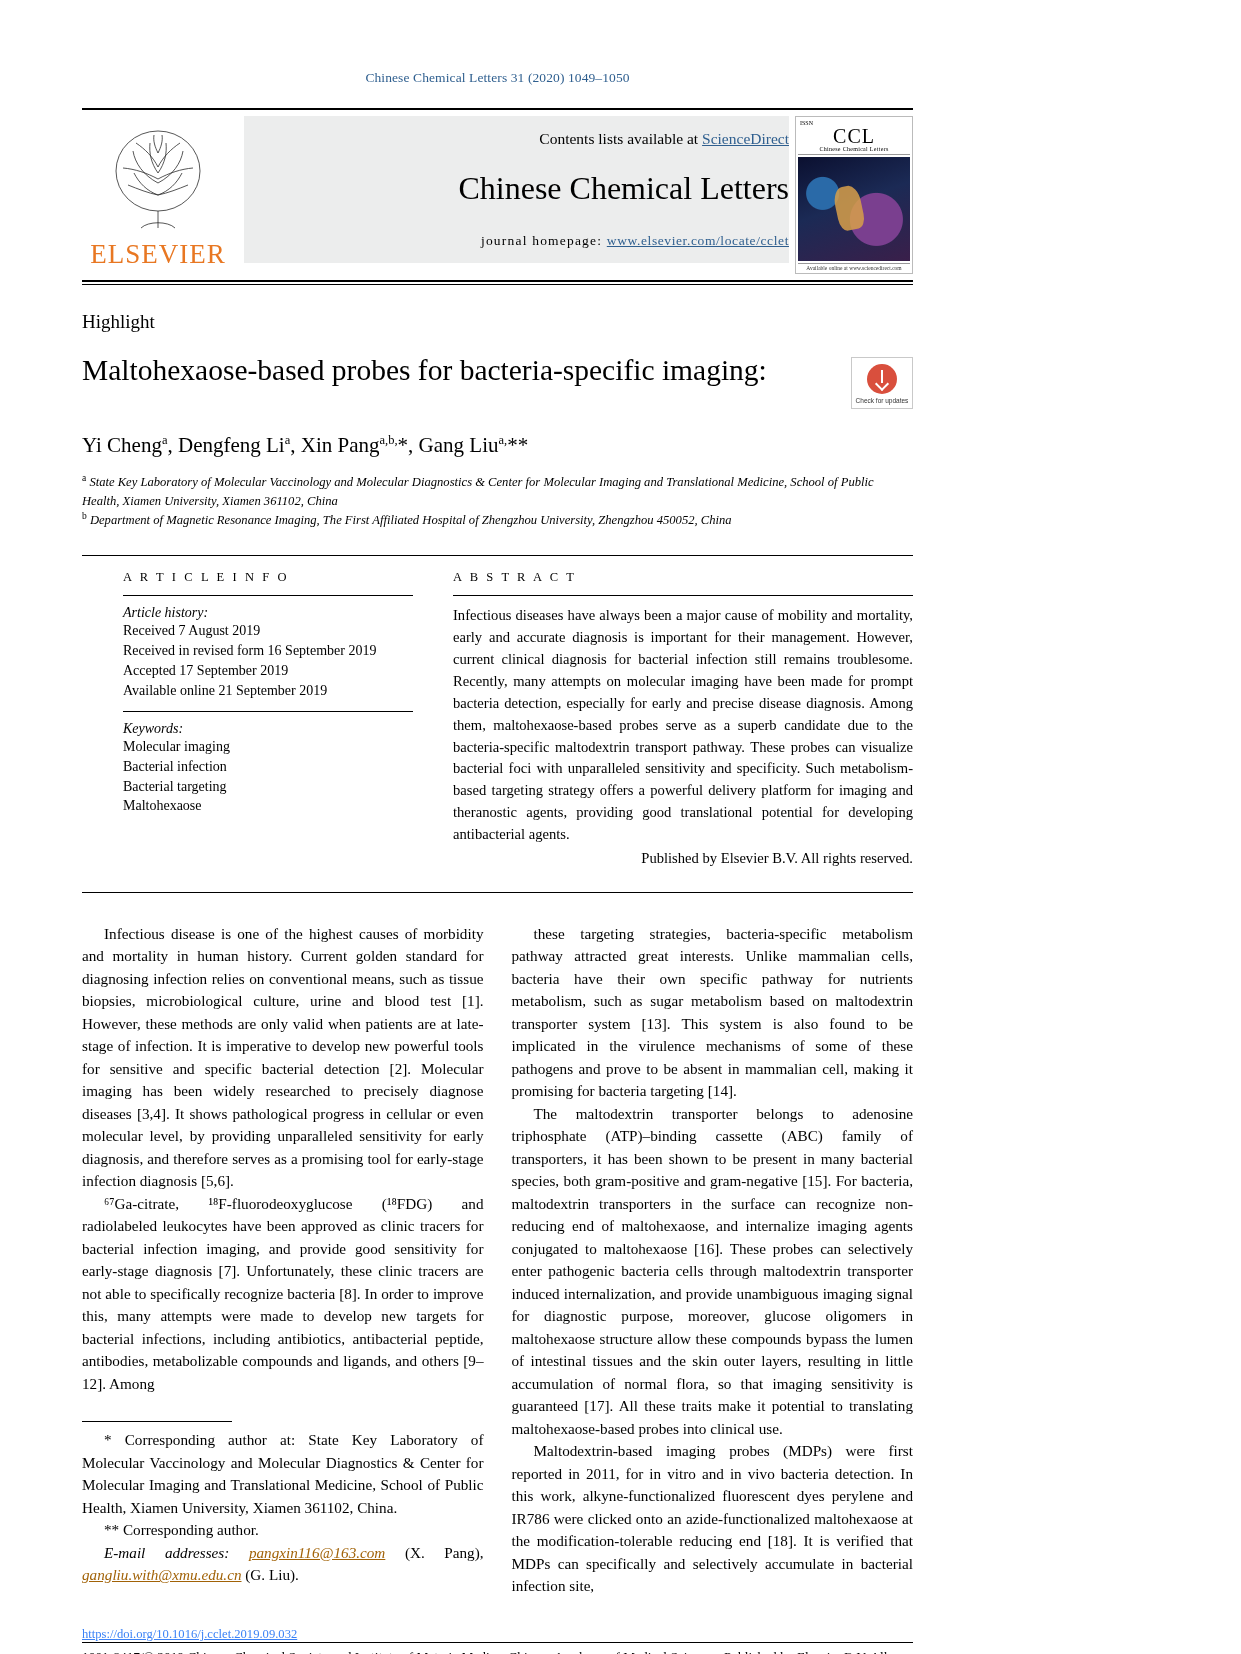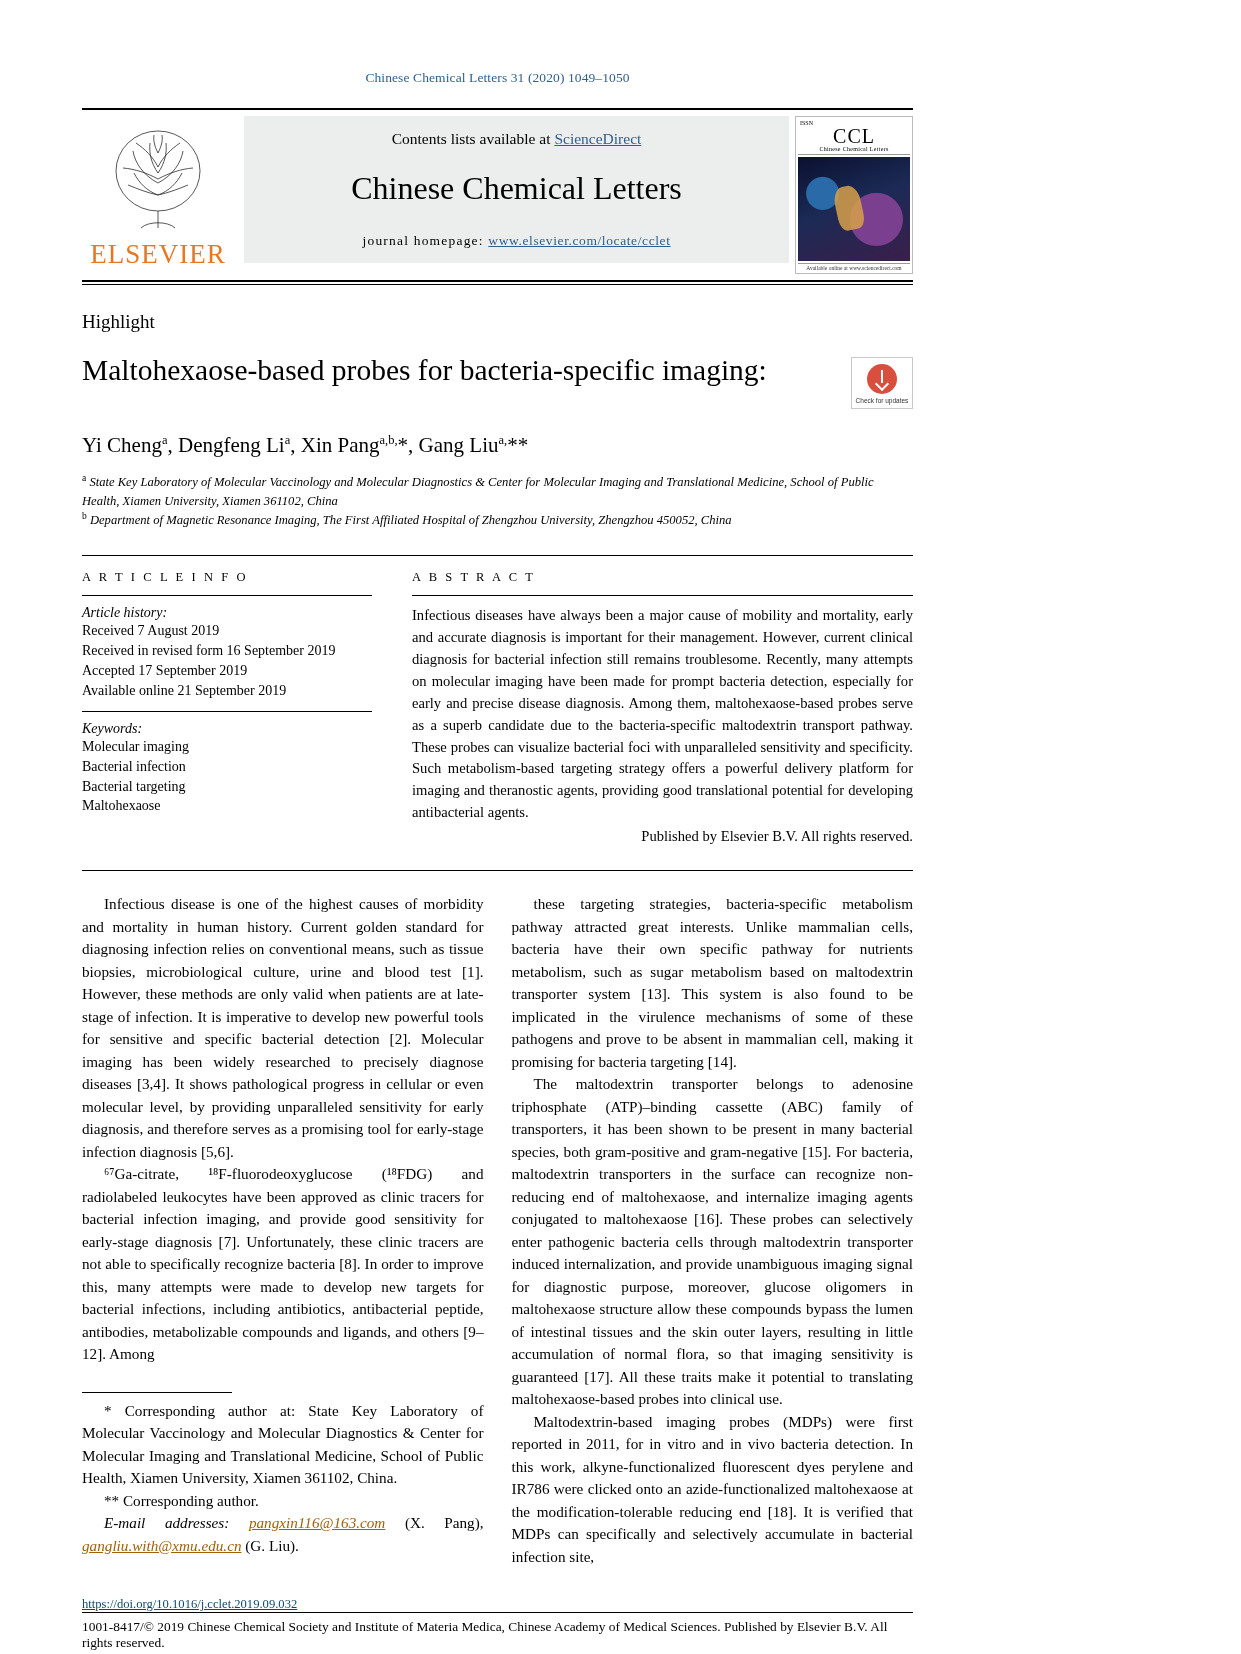--- a/index.html
+++ b/index.html
@@ -60,21 +60,21 @@
     font-size: 27px;
     letter-spacing: 1px;
     color: #E87722;
     font-weight: normal;
     margin-top: 4px;
   }
   .journal-center {
     flex: 1 1 auto;
     background: #eceded;
     margin: 0 6px 11px 10px;
-    text-align: center;
+    text-align: right;
     padding: 14px 0 14px 0;
     display: flex;
     flex-direction: column;
     justify-content: space-between;
   }
   .contents-line {
     font-size: 15.5px;
   }
   .contents-line .sd {
     color: #2f5f8f;
@@ -237,20 +237,21 @@
   .affils sup { font-style: normal; font-size: 9.5px; }
 
   
   .info-rule-top {
     border-top: 1.6px solid #000;
     margin-top: 26px;
   }
   .info-abstract {
     display: flex;
     margin-top: 14px;
+    margin-left: 41px;
   }
   .col-info {
     width: 330px;
     flex: 0 0 330px;
     padding-right: 40px;
     box-sizing: border-box;
   }
   .col-abstract {
     flex: 1 1 auto;
   }
@@ -292,21 +293,21 @@
   }
   .abstract-copy .c1 { display: block; text-align: justify; text-align-last: right;}
   .rule-after-abstract {
     border-top: 1.6px solid #000;
     margin-top: 22px;
   }
 
   
   .body-cols {
     display: flex;
-    margin-top: 22px;
+    margin-top: 30px;
     gap: 28px;
   }
   .bcol {
     flex: 1 1 0;
     width: 0;
   }
   .bcol p {
     margin: 0;
     font-size: 15.2px;
     line-height: 1.48;
@@ -331,21 +332,21 @@
     margin: 0 0 2px 0;
   }
   .fn-indent { text-indent: 14px; }
 
   
   .page-footer {
     margin-top: 26px;
   }
   .doi {
     font-size: 12.6px;
-    color: #0c4a6e;
+    color: #3b82f6;
     margin-bottom: 5px;
   }
   .footer-rule {
     border-top: 1px solid #000;
     margin-bottom: 6px;
   }
   .issn-line {
     font-size: 13.4px;
   }
 </style>

